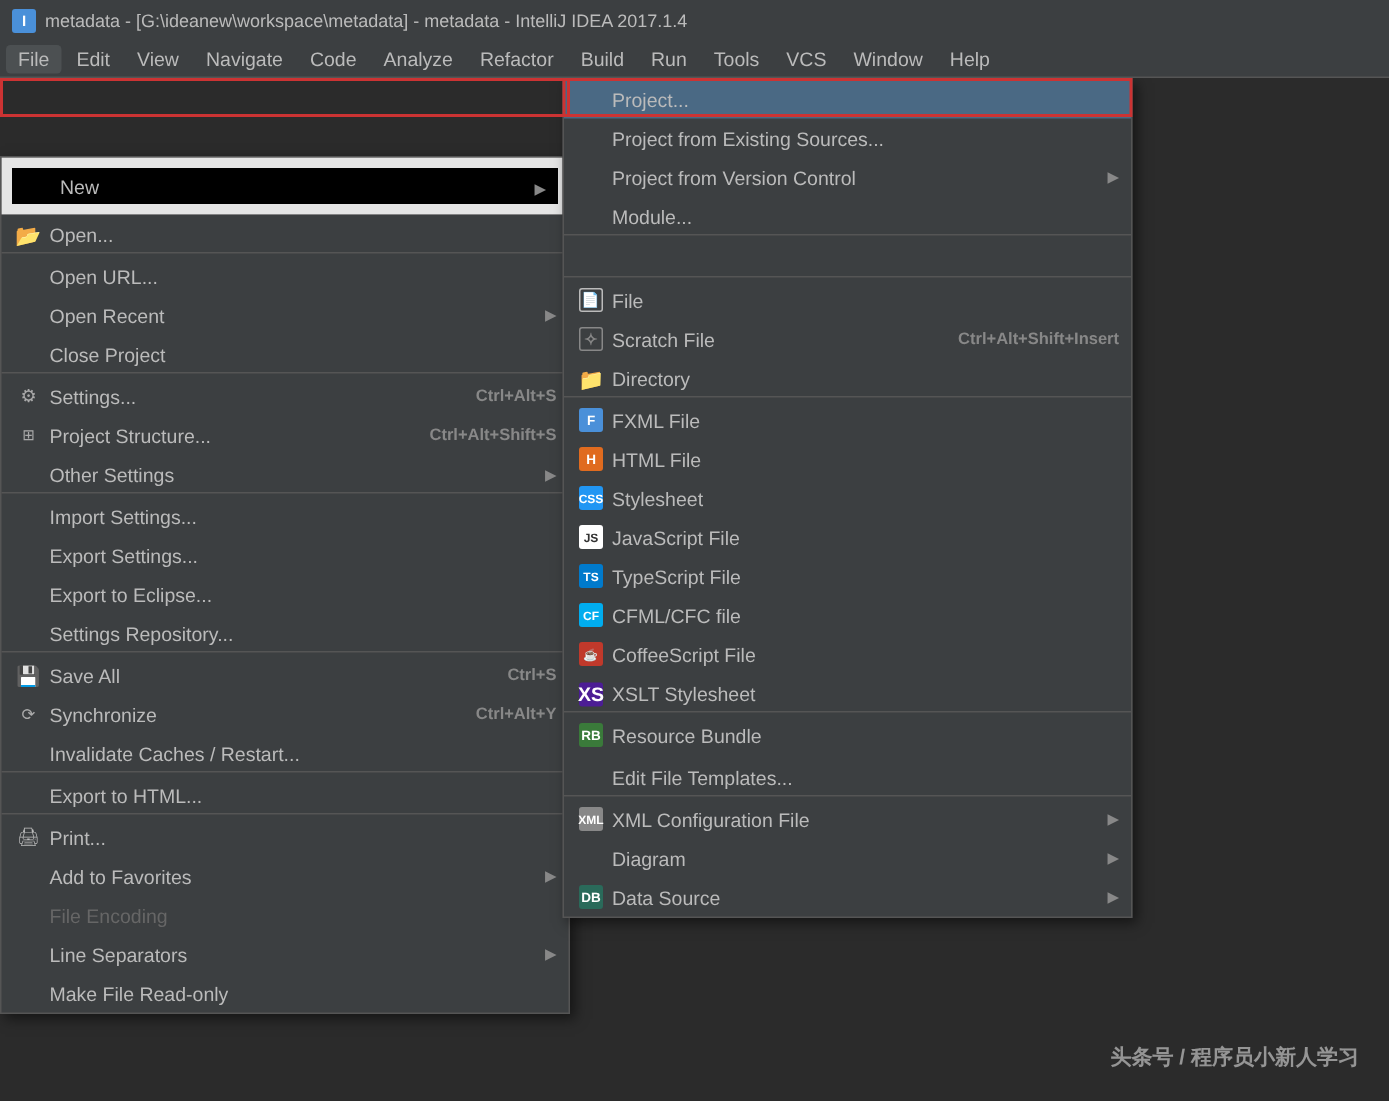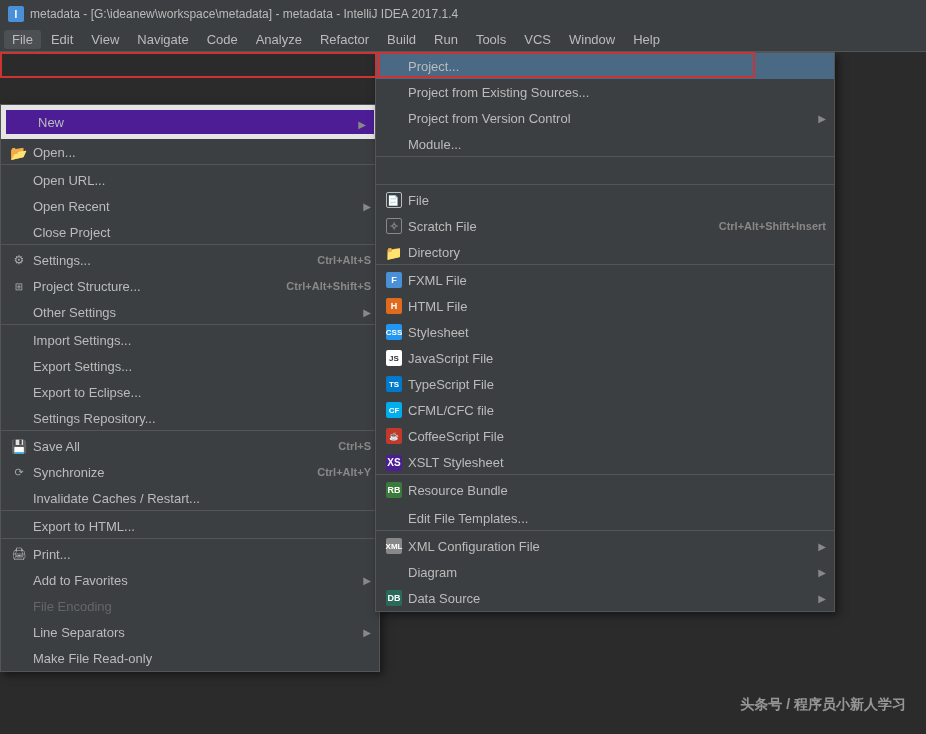--- a/index.html
+++ b/index.html
@@ -95,21 +95,21 @@
     .dd-item {
       display: flex;
       align-items: center;
       padding: 4px 8px;
       color: #bbbbbb;
       cursor: pointer;
       position: relative;
       min-height: 26px;
     }
     .dd-item.highlighted { background: #4a6984; }
-    .dd-item.active-menu { background: #4c1d95; border: 5px solid #e5e5e5; align-items: flex-end; }
+    .dd-item.active-menu { background: #000000; border: 7px solid #e5e5e5; align-items: flex-end; }
     .dd-item.disabled { color: #666; cursor: default; }
     .dd-item.separator { border-bottom: 1px solid #555; padding-bottom: 2px; margin-bottom: 2px; }
 
     .dd-item-icon {
       width: 20px;
       height: 16px;
       margin-right: 4px;
       display: flex;
       align-items: center;
       justify-content: center;
@@ -129,21 +129,21 @@
       font-size: 10px;
     }
 
     
     .dropdown-new {
       position: absolute;
       top: 0px;
       left: 375px;
       background: #3c3f41;
       border: 1px solid #555;
-      width: 460px;
+      width: 380px;
       z-index: 101;
       box-shadow: 3px 3px 8px rgba(0,0,0,0.5);
     }
     .icon-folder-open { color: #c9a227; font-size: 14px; }
 
     
     .file-icon {
       width: 16px;
       height: 16px;
       border-radius: 2px;
@@ -155,21 +155,21 @@
       color: white;
     }
     .fi-scratch { background: transparent; border: 1px solid #888; color: #888; font-size: 11px; }
     .fi-fxml { background: #4a90d9; }
     .fi-html { background: #e06b1f; }
     .fi-css { background: #2196f3; font-size: 8px; }
     .fi-js { background: #ffffff; color: #333; font-size: 8px; }
     .fi-ts { background: #007acc; font-size: 8px; }
     .fi-cf { background: #00adef; font-size: 8px; }
     .fi-coffee { background: #c0392b; font-size: 8px; }
-    .fi-xslt { background: #4c1d95; font-size: 10px; }
+    .fi-xslt { background: #4c1d95; font-size: 13px; }
 
     .watermark {
       position: absolute;
       bottom: 20px;
       right: 20px;
       color: rgba(255,255,255,0.5);
       font-size: 14px;
       font-weight: bold;
       z-index: 50;
     }

